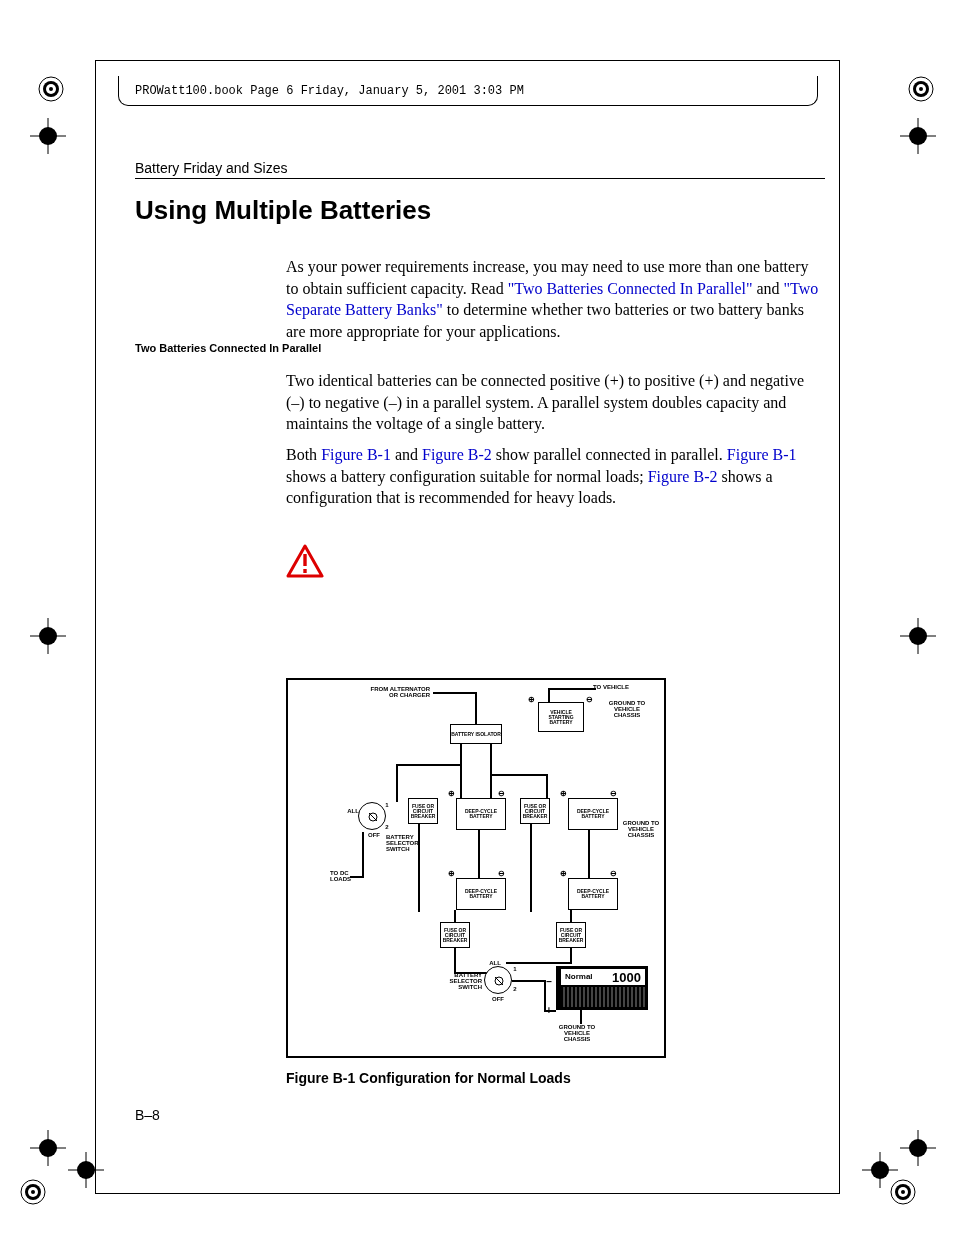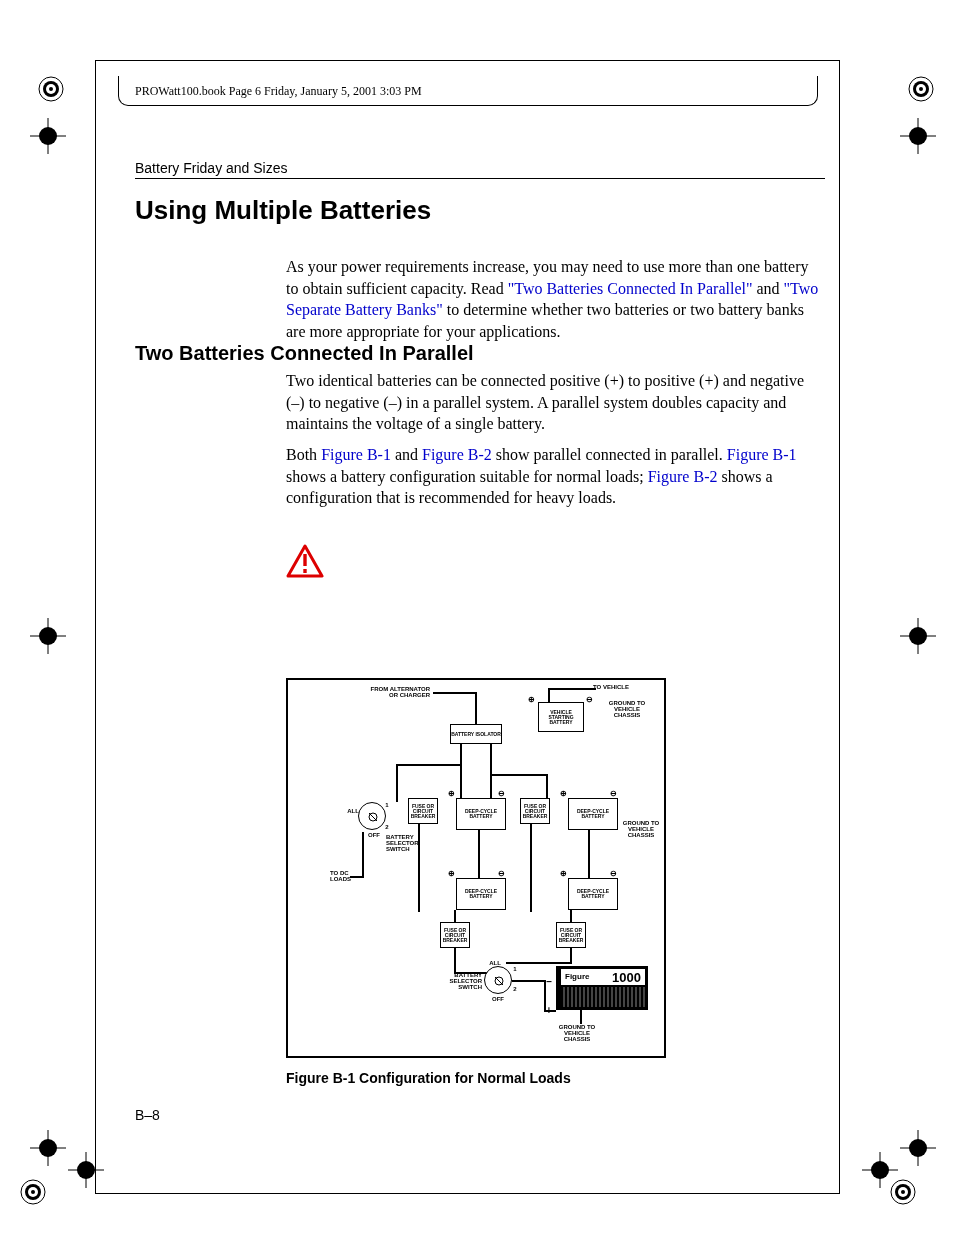--- a/index.html
+++ b/index.html
@@ -19,21 +19,21 @@
   .page-frame {
     position: absolute;
     border: 1px solid #000;
     pointer-events: none;
   }
   .page-header {
     position: absolute;
     left: 135px;
     top: 84px;
     font-size: 12px;
-    font-family: Liberation Serif, serif;
+    font-family: Liberation Mono, monospace;
   }
   .running-head {
     position: absolute;
     left: 135px;
     top: 160px;
     font-size: 14px;
     font-family: Arial, Helvetica, sans-serif;
   }
   .hr {
     position: absolute;
@@ -55,21 +55,21 @@
     width: 538px;
     font-size: 16px;
     line-height: 1.35;
   }
   .body-block a { color: #0000cc; text-decoration: none; }
   .h2 {
     position: absolute;
     left: 135px;
     font-family: Verdana, Arial, sans-serif;
     font-weight: bold;
-    font-size: 20px;
+    font-size: 11px;
   }
   .caution-block {
     position: absolute;
     left: 286px;
     top: 540px;
     width: 538px;
     display: flex;
     gap: 18px;
     align-items: flex-start;
   }
@@ -346,21 +346,21 @@
   <div class="fig-label" style="left:200px; top:280px; width:14px;">ALL</div>
   <div class="fig-label" style="left:224px; top:286px; width:6px;">1</div>
   <div class="fig-label" style="left:224px; top:306px; width:6px;">2</div>
   <div class="fig-label" style="left:202px; top:316px; width:16px;">OFF</div>
   <div class="fig-label" style="left:156px; top:292px; width:38px; white-space:pre-line; text-align:right;">BATTERY
 SELECTOR
 SWITCH</div>
 
   <div style="position:absolute; left:268px; top:286px; width:92px; height:44px; background:#000; border:1px solid #000;">
     <div style="position:absolute; left:4px; top:2px; width:84px; height:16px; background:#fff; display:flex; align-items:center; justify-content:space-between; padding:0 4px; font-weight:bold;">
-      <span style="font-size:8px;">Figure</span>
+      <span style="font-size:8px;">Normal</span>
       <span style="font-size:13px; font-family:Arial Black, Arial;">1000</span>
     </div>
     <div style="position:absolute; left:4px; top:20px; width:84px; height:20px; background:repeating-linear-gradient(90deg,#000 0 2px,#444 2px 4px);"></div>
   </div>
   <div class="fig-label" style="left:256px; top:297px; width:10px; font-size:10px;">–</div>
   <div class="fig-label" style="left:256px; top:326px; width:10px; font-size:10px;">+</div>
 
   <div class="fig-label" style="left:268px; top:344px; width:42px; white-space:pre-line;">GROUND TO
 VEHICLE
 CHASSIS</div>

